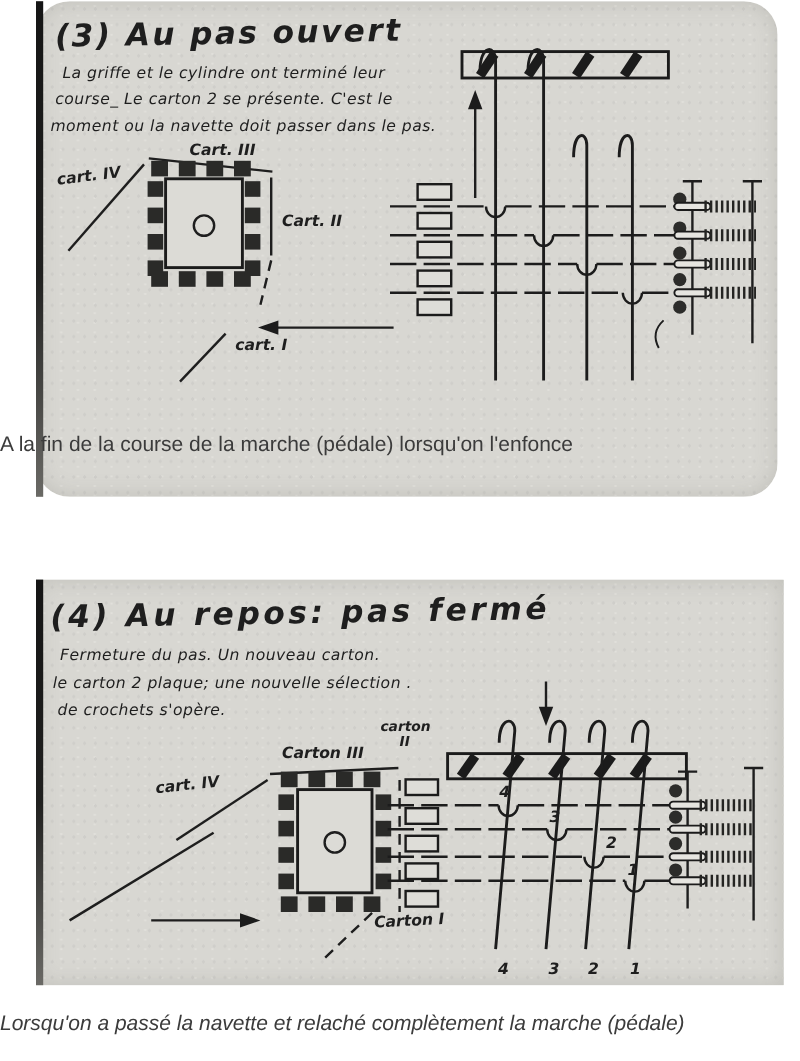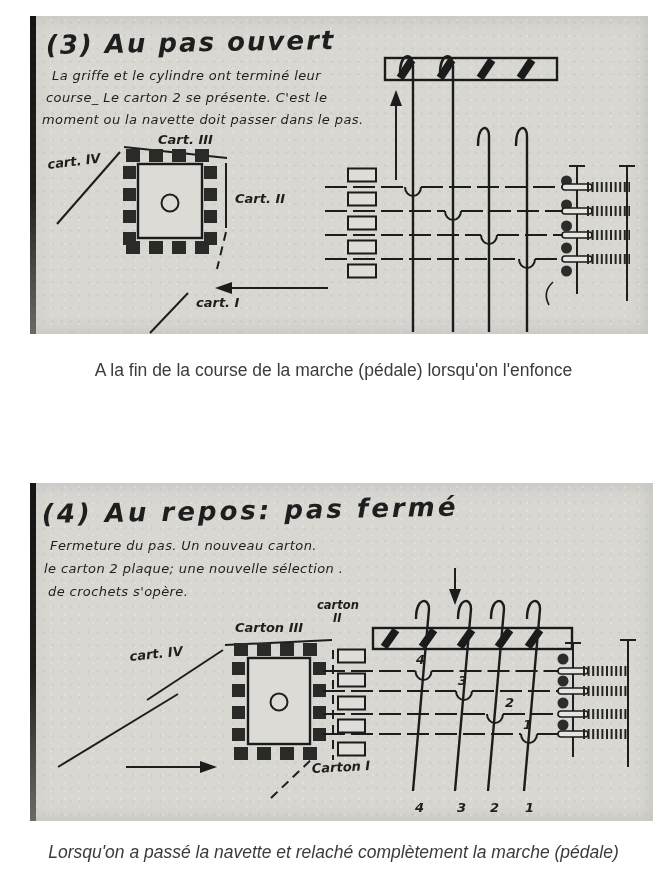--- a/index.html
+++ b/index.html
@@ -11,25 +11,25 @@
     background-image:
       radial-gradient(#cfceca 1px, transparent 1.2px),
       radial-gradient(#e1e0db 1px, transparent 1.2px);
     background-size:9px 13px, 14px 8px;
     box-shadow:inset 0 0 18px rgba(120,118,112,.25);
   }
   .scan-panel .left-edge{
     position:absolute;left:0;top:0;bottom:0;width:6px;
     background:linear-gradient(to bottom,#151515 0%,#20201f 55%,#6a6965 100%);
   }
-  #panel3{left:30px;top:16px;width:618px;height:318px;}
+  #panel3{left:30px;top:1px;width:618px;height:413px;border-radius:28px;}
   #panel4{left:30px;top:483px;width:623px;height:338px;text-align:right;}
 
   .caption{
-    position:absolute;left:0;width:667px;text-align:center;
+    position:absolute;left:0;width:667px;text-align:left;
     font-family:"Liberation Sans",sans-serif;font-size:17.5px;color:#3b3b3b;
   }
   #caption3{top:360px;}
   #caption4{top:842px;font-style:italic;}
 
   svg{position:absolute;left:0;top:0;}
   svg text{fill:#1e1e1e;font-family:"DejaVu Sans",sans-serif;}
   .t-title{font-style:italic;font-weight:bold;font-size:26px;letter-spacing:2px;}
   .t-title4{font-style:italic;font-weight:bold;font-size:26px;letter-spacing:3px;}
   .t-body{font-style:italic;font-size:13px;letter-spacing:.4px;}

